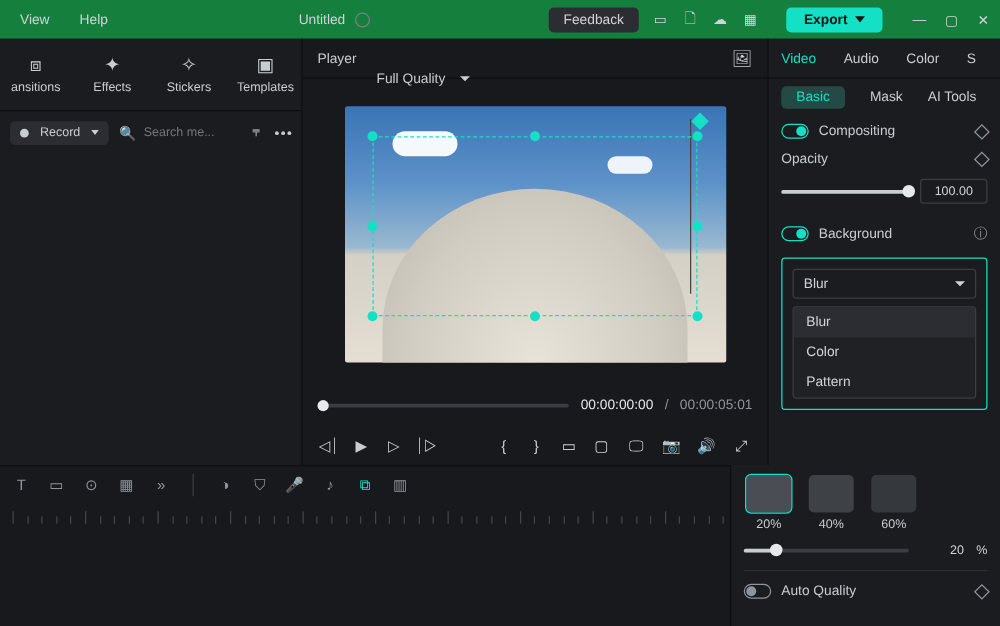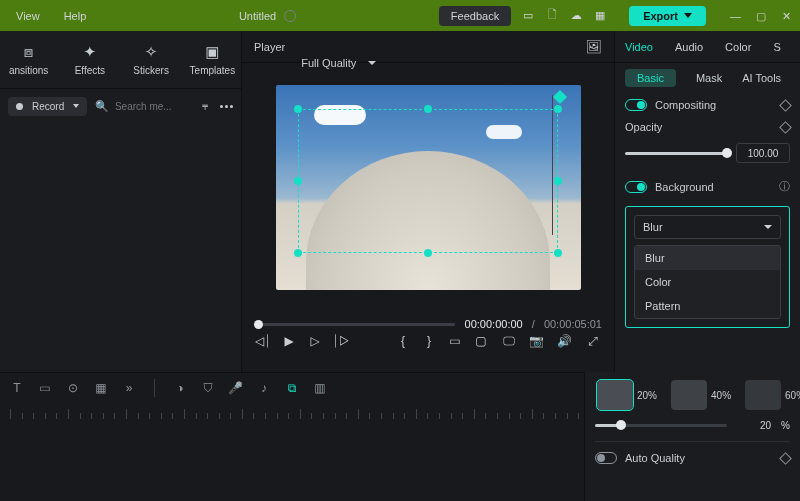--- a/index.html
+++ b/index.html
@@ -1,19 +1,19 @@
 <!DOCTYPE html>
 <html><head>
 <meta charset="utf-8">
 <style>
 * { margin: 0; padding: 0; box-sizing: border-box; font-family: -apple-system, BlinkMacSystemFont, "Segoe UI", Arial, sans-serif; }
 body { width: 800px; height: 501px; background: #18191c; color: #c8cdd2; overflow: hidden; font-size: 11px; }
 
 
-.titlebar { height: 31px; background: #4d7c0f; display: flex; align-items: center; padding: 0 6px; gap: 4px; }
+.titlebar { height: 31px; background: #15803d; display: flex; align-items: center; padding: 0 6px; gap: 4px; }
 .titlebar .menu-item { padding: 4px 10px; color: #cfd4d8; cursor: pointer; border-radius: 3px; }
 .titlebar .center { flex: 1; display: flex; align-items: center; justify-content: center; gap: 8px; color: #cfd4d8; }
 .titlebar .center .u-icon { width: 12px; height: 12px; border: 1.2px solid #7a7f86; border-radius: 50%; position: relative; }
 .titlebar .right { display: flex; align-items: center; gap: 10px; }
 .feedback { background: #2b2d33; padding: 4px 12px; border-radius: 4px; color: #cfd4d8; font-size: 11px; }
 .tb-icon { width: 14px; height: 14px; color: #cfd4d8; display:flex;align-items:center;justify-content:center; }
 .export { background: #14e0c5; color: #0b1412; padding: 4px 14px; border-radius: 4px; font-weight: 600; display: flex; align-items: center; gap: 6px; margin-left: 12px; }
 .export .caret { width: 0; height: 0; border-left: 4px solid transparent; border-right: 4px solid transparent; border-top: 5px solid #0b1412; }
 .win-btns { display: flex; gap: 14px; margin-left: 14px; align-items:center; }
 .win-btn { width: 12px; height: 12px; color:#cfd4d8; }
@@ -55,21 +55,21 @@
 .video-frame .cloud1{position:absolute;top:20px;left:38px;width:52px;height:20px;background:#fff;border-radius:12px;opacity:.95;}
 .video-frame .cloud2{position:absolute;top:40px;left:210px;width:36px;height:14px;background:#fff;border-radius:10px;opacity:.9;}
 .video-frame .pole{position:absolute;top:10px;right:28px;width:1px;height:140px;background:#444;}
 .sel-box { position: absolute; top: 24px; left: 22px; width: 260px; height: 144px; border: 1.5px dashed #14e0c5; }
 .sel-handle { position: absolute; width: 8px; height: 8px; background: #14e0c5; border-radius: 50%; }
 .sel-handle.tl{top:-5px;left:-5px;} .sel-handle.tr{top:-5px;right:-5px;} .sel-handle.bl{bottom:-5px;left:-5px;} .sel-handle.br{bottom:-5px;right:-5px;}
 .sel-handle.tm{top:-5px;left:50%;margin-left:-4px;} .sel-handle.bm{bottom:-5px;left:50%;margin-left:-4px;}
 .sel-handle.lm{top:50%;left:-5px;margin-top:-4px;} .sel-handle.rm{top:50%;right:-5px;margin-top:-4px;}
 .rot-handle{position:absolute;top:-18px;right:-8px;width:10px;height:10px;background:#14e0c5;transform:rotate(45deg);}
 
-.player-controls { height: 60px; padding: 6px 12px 10px; display: flex; flex-direction: column; gap: 4px; }
+.player-controls { height: 60px; padding: 6px 12px 10px; display: flex; flex-direction: column; gap: 20px; }
 .scrubline { display: flex; align-items: center; gap: 10px; }
 .scrub { flex: 1; height: 3px; background: #3a3d43; border-radius: 2px; position: relative; }
 .scrub .dot { position: absolute; left: 0; top: -3px; width: 9px; height: 9px; background: #e6e9ec; border-radius: 50%; }
 .timecode { font-size: 11px; color: #e6e9ec; }
 .timecode .sep { color: #8e949b; margin: 0 6px; }
 .timecode .dur { color: #8e949b; }
 .ctrlrow { display: flex; align-items: center; gap: 14px; padding: 0 2px; color: #c8cdd2; }
 .ctrlrow .grp { display: flex; gap: 12px; align-items: center; }
 .ctrlrow .spacer { width: 20px; }
 .ctrlrow .right { margin-left: auto; display:flex; gap:14px; align-items:center;}
@@ -97,21 +97,21 @@
 .bg-box { border: 1.5px solid #14e0c5; border-radius: 3px; padding: 8px; display: flex; flex-direction: column; gap: 6px; margin-top:2px; }
 .bg-head { display: flex; align-items: center; }
 .apply-all { background: #2b2d33; padding: 3px 8px; border-radius: 4px; font-size: 10px; color: #cfd4d8; }
 .dropdown { height: 24px; border: 1px solid #3a3d43; border-radius: 3px; display: flex; align-items: center; padding: 0 8px; font-size: 11px; color: #cfd4d8; }
 .dropdown .caret { margin-left: auto; width:0;height:0;border-left:4px solid transparent;border-right:4px solid transparent;border-top:4px solid #cfd4d8; }
 .dd-menu { border: 1px solid #3a3d43; border-radius: 3px; background: #1f2125; }
 .dd-item { padding: 6px 10px; font-size: 11px; color: #cfd4d8; }
 .dd-item.sel { background: #2b2d33; }
 
 .swatches { display: flex; gap: 14px; padding:0 2px; }
-.swatch-col { display:flex; flex-direction:row; align-items:center; gap:4px; }
+.swatch-col { display:flex; flex-direction:column; align-items:center; gap:4px; }
 .swatch { width: 36px; height: 30px; background: #4a4d53; border-radius: 4px; filter: blur(0.6px); }
 .swatch.sel { outline: 1.5px solid #14e0c5; outline-offset: 0; }
 .swatch.s40 { background:#3e4146; } .swatch.s60 { background:#35383d; }
 .swatch-lbl { font-size: 10px; color:#c8cdd2; }
 
 
 .timeline { height: 129px; background: #18191c; border-top: 1px solid #0e0f11; }
 .tl-toolbar { height: 30px; display: flex; align-items: center; padding: 0 10px; gap: 14px; color: #8e949b; font-size:12px; }
 .tl-toolbar .sep { width: 1px; height: 18px; background: #3a3d43; margin: 0 4px; }
 .tl-toolbar .tico { width:14px;height:14px;display:flex;align-items:center;justify-content:center; }

